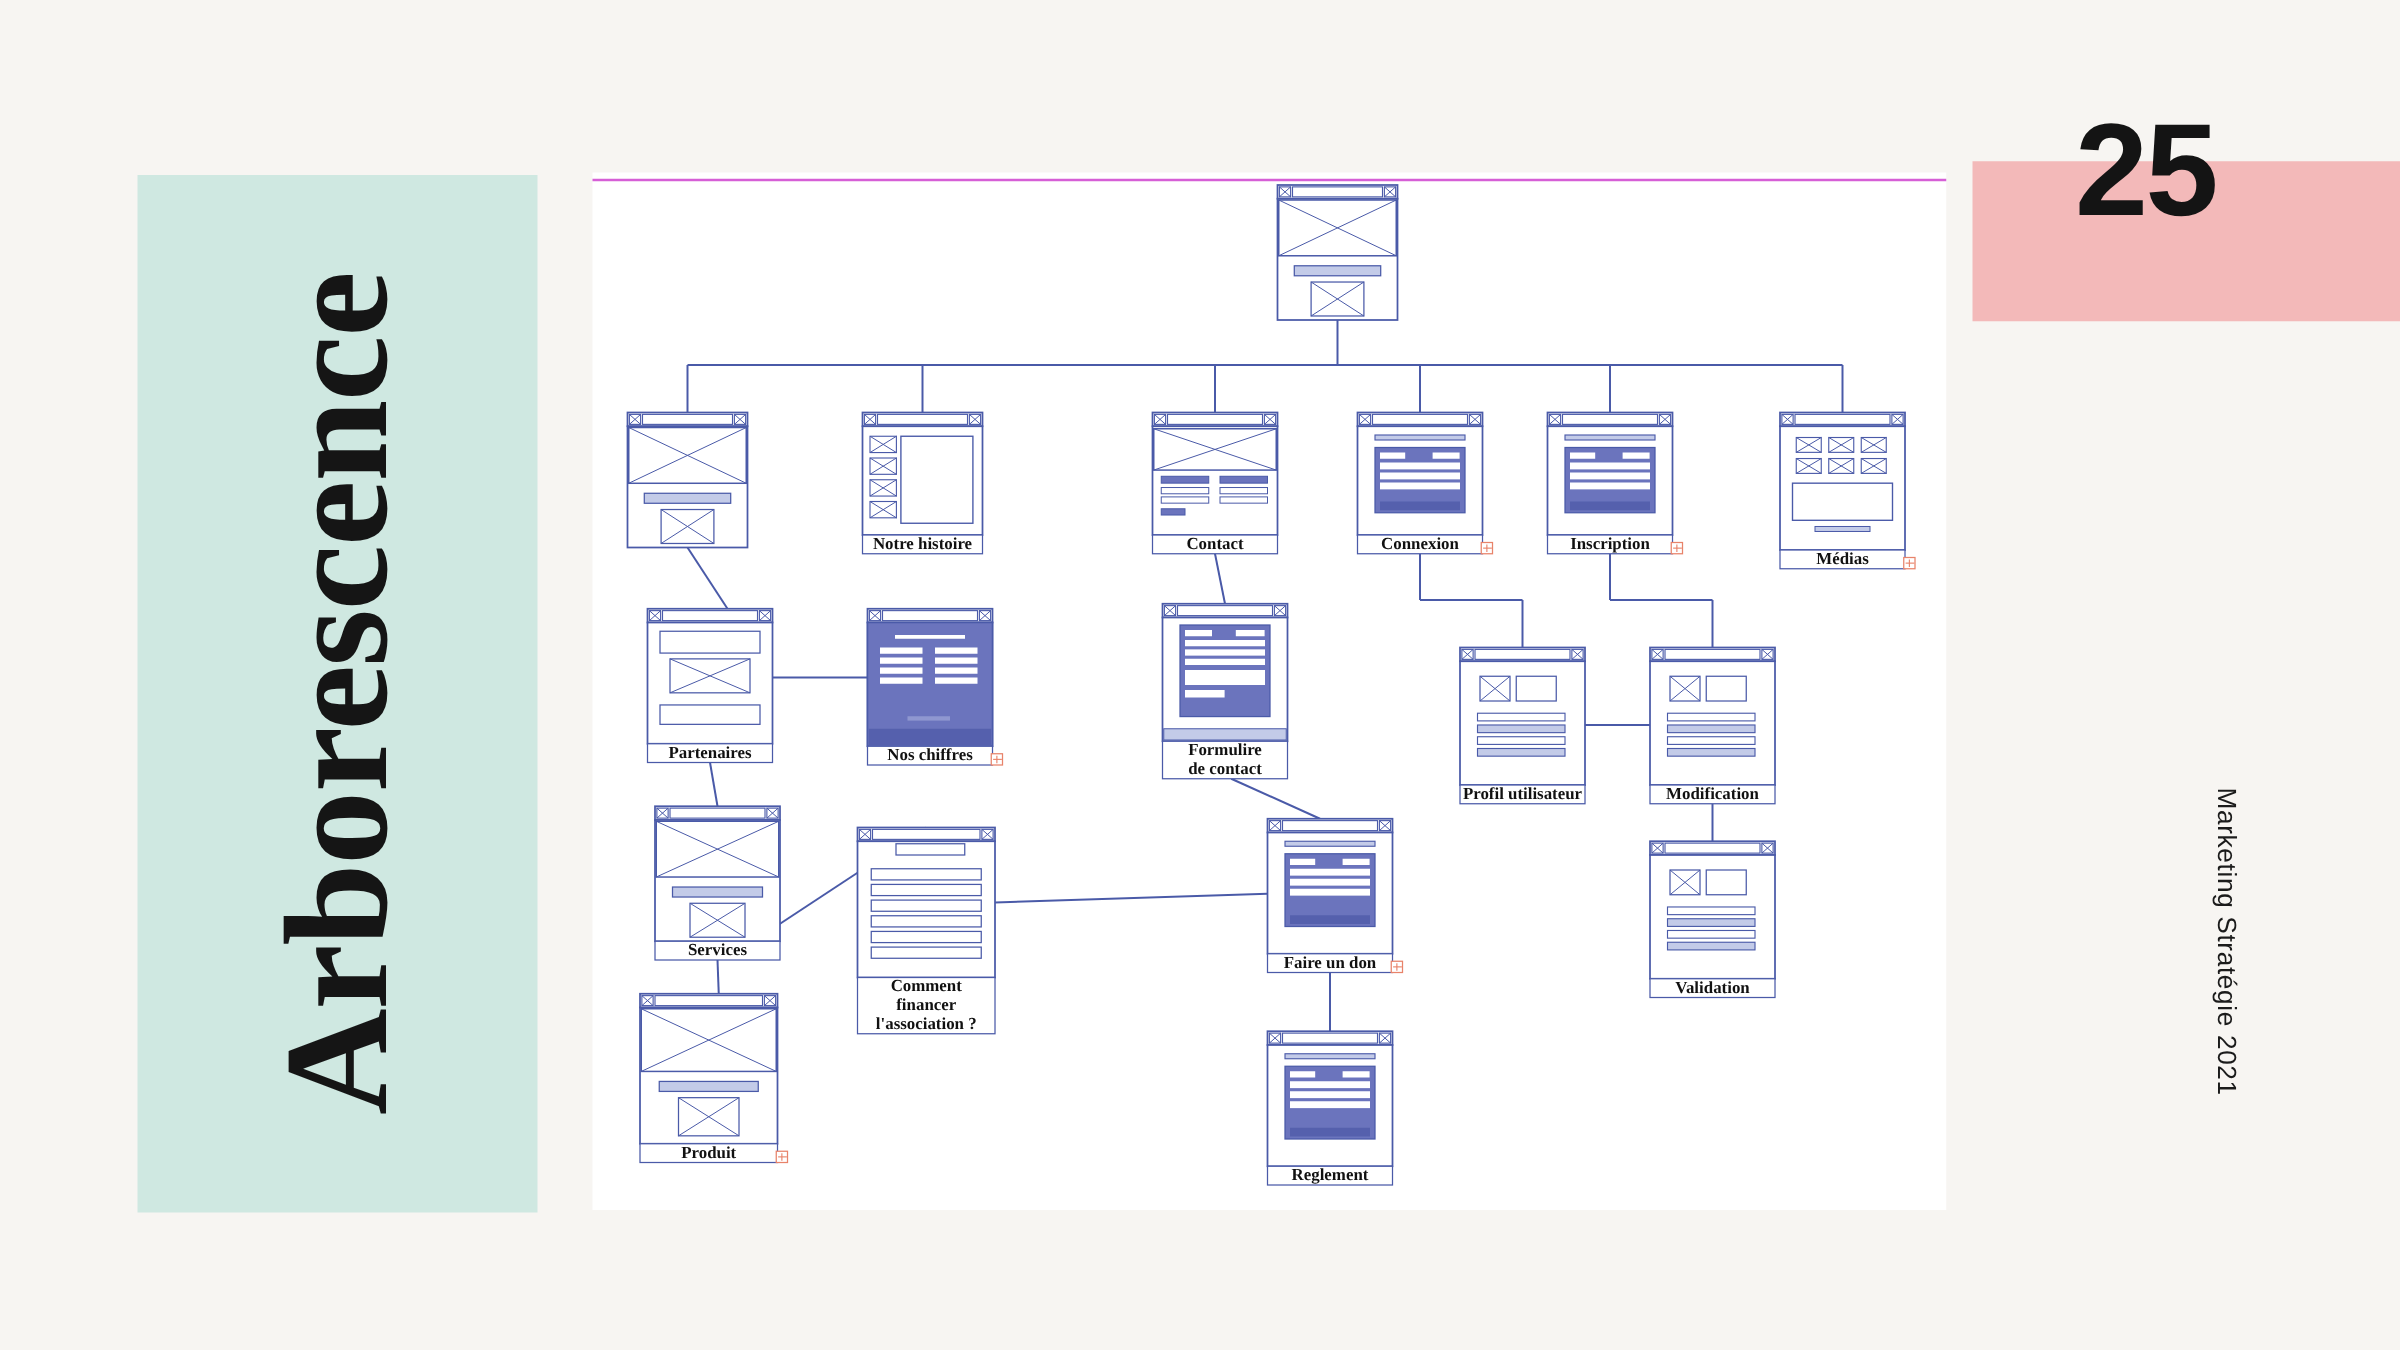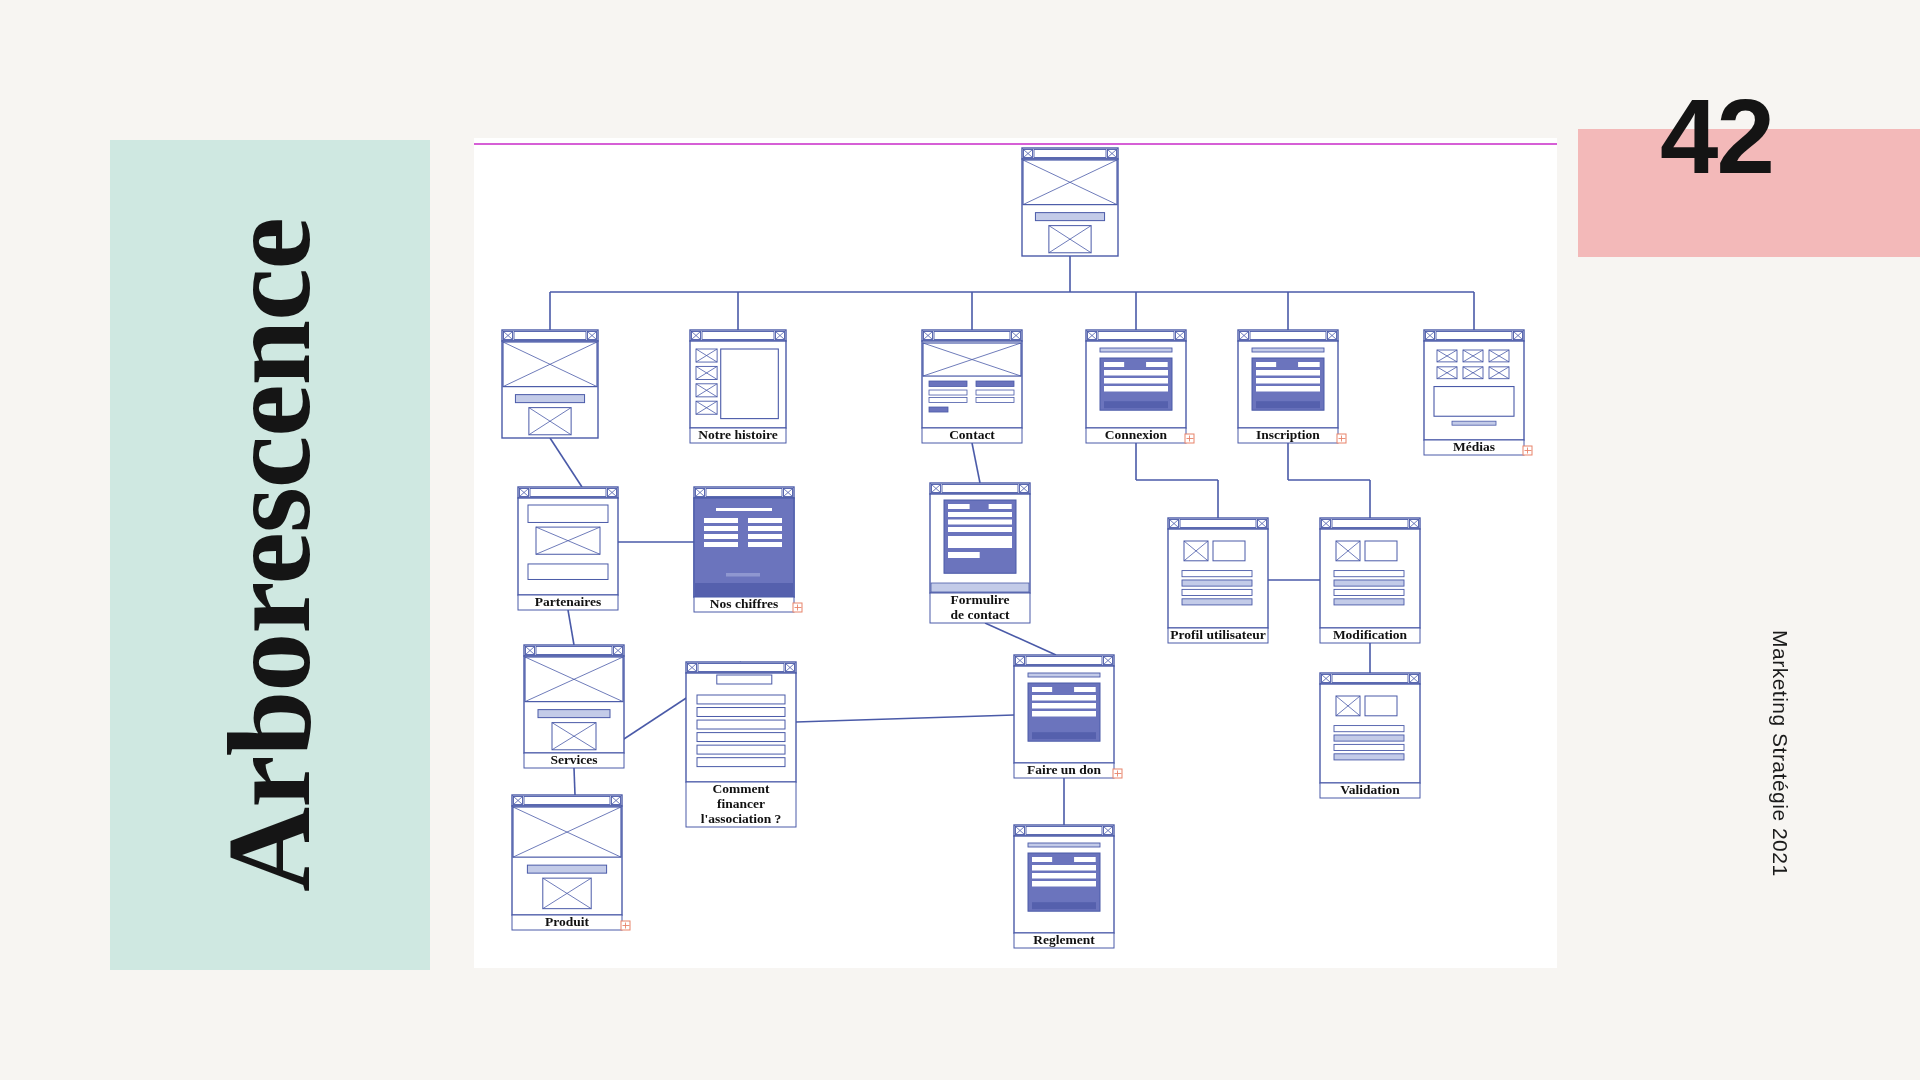--- a/index.html
+++ b/index.html
@@ -73,21 +73,21 @@
   }
 </style>
 </head>
 <body>
 
 <div id="title-panel">
   <div id="title-text">Arborescence</div>
 </div>
 
 <div id="pink-band"></div>
-<div id="page-number">42</div>
+<div id="page-number">25</div>
 
 <div id="footer-text">Marketing Stratégie 2021</div>
 
 <div id="canvas"></div>
 <div id="accent-line"></div>
 
 <svg id="diagram" width="1920" height="1080">
     <g>
       <line x1="1070" y1="256" x2="1070" y2="292" stroke="#4a5aa8" stroke-width="1.6"></line>
       <line x1="550" y1="292" x2="1474" y2="292" stroke="#4a5aa8" stroke-width="1.6"></line>

